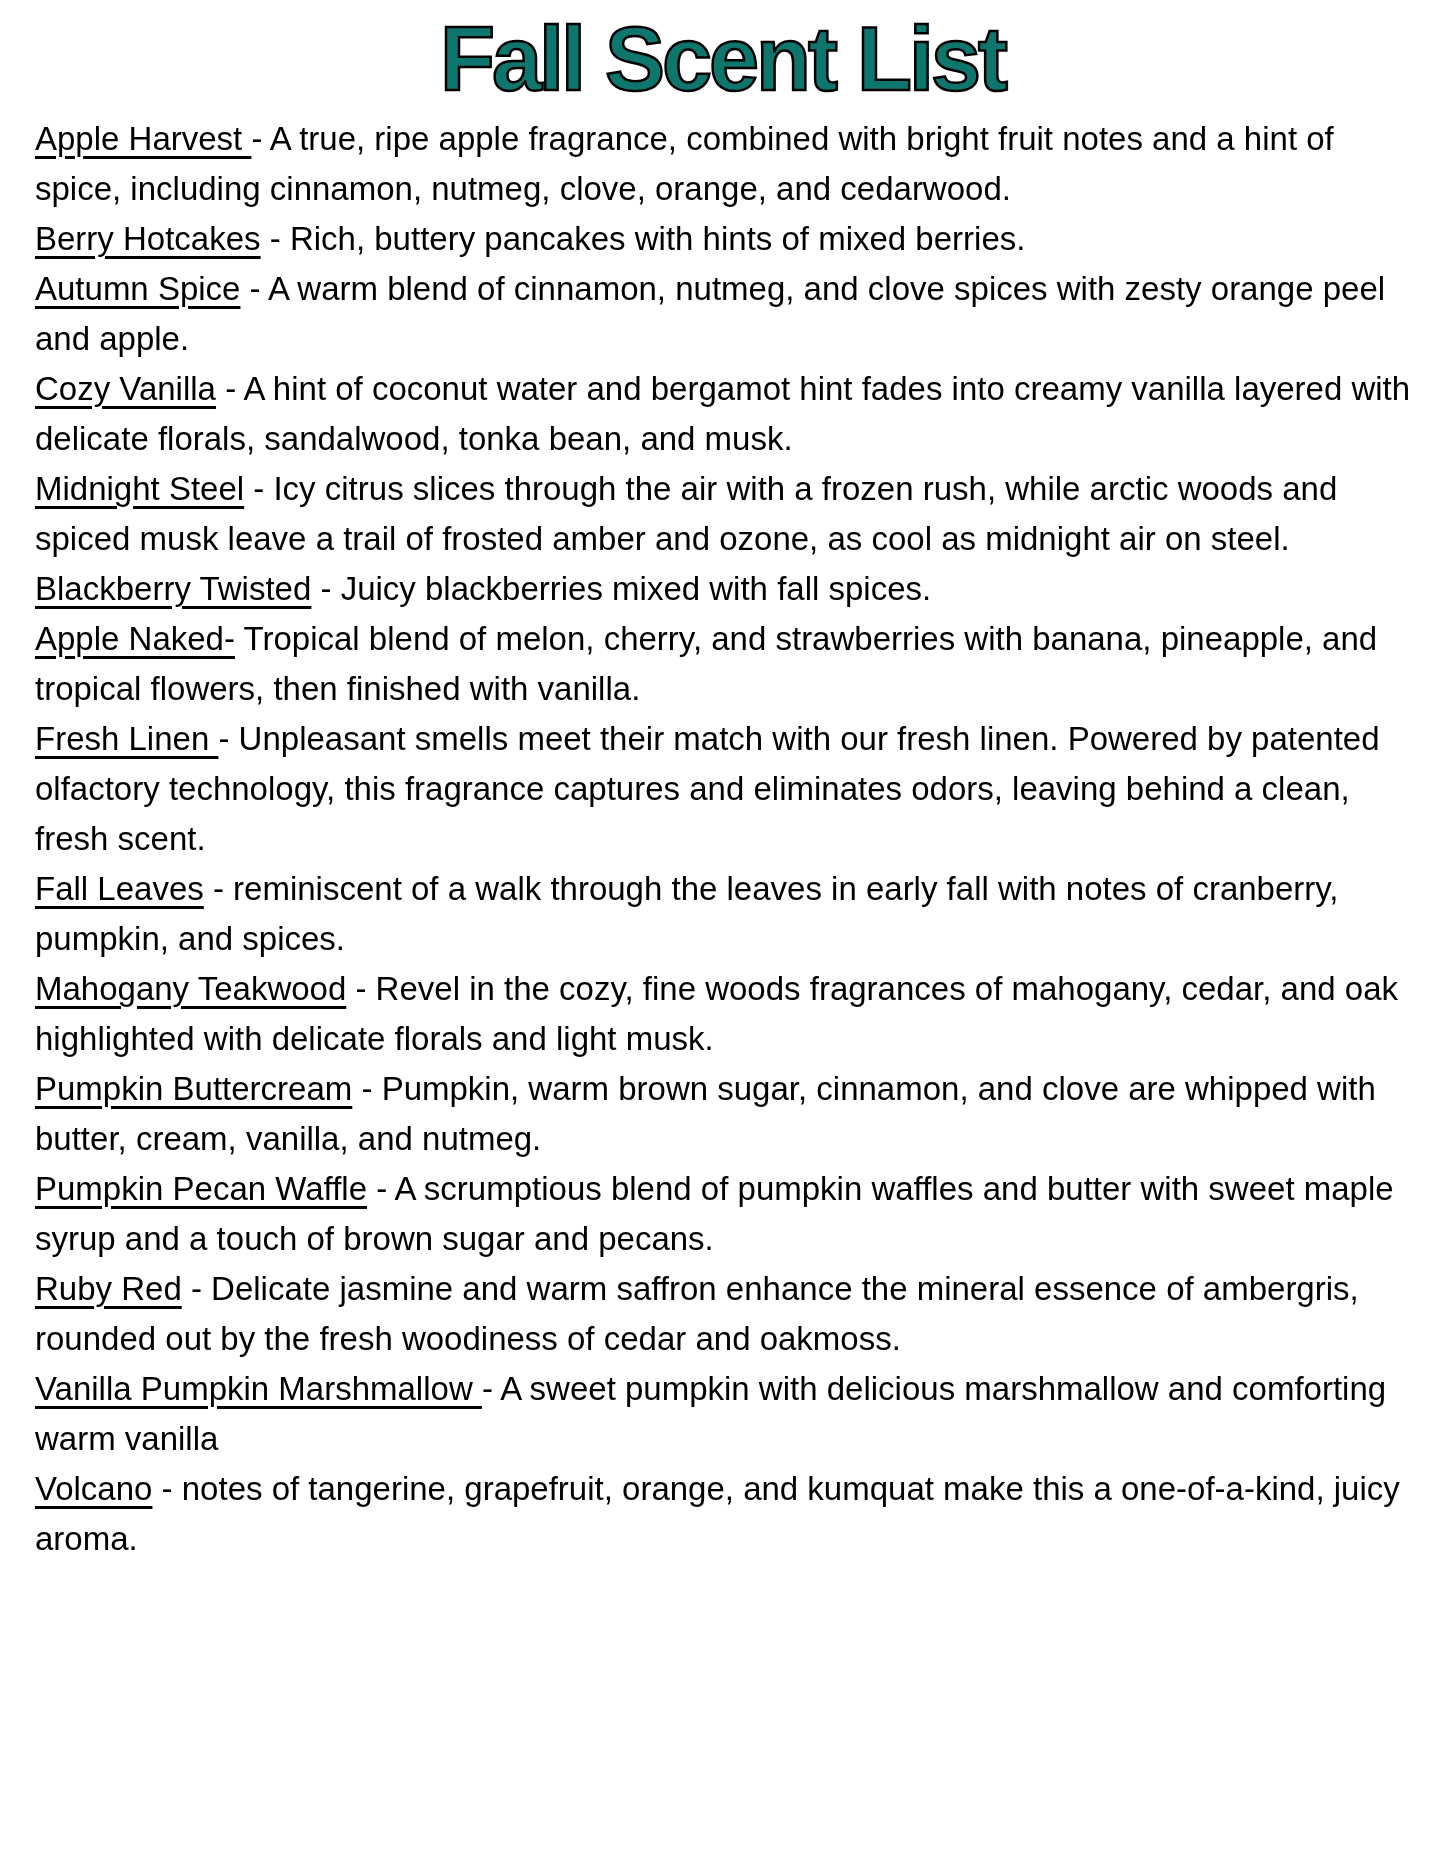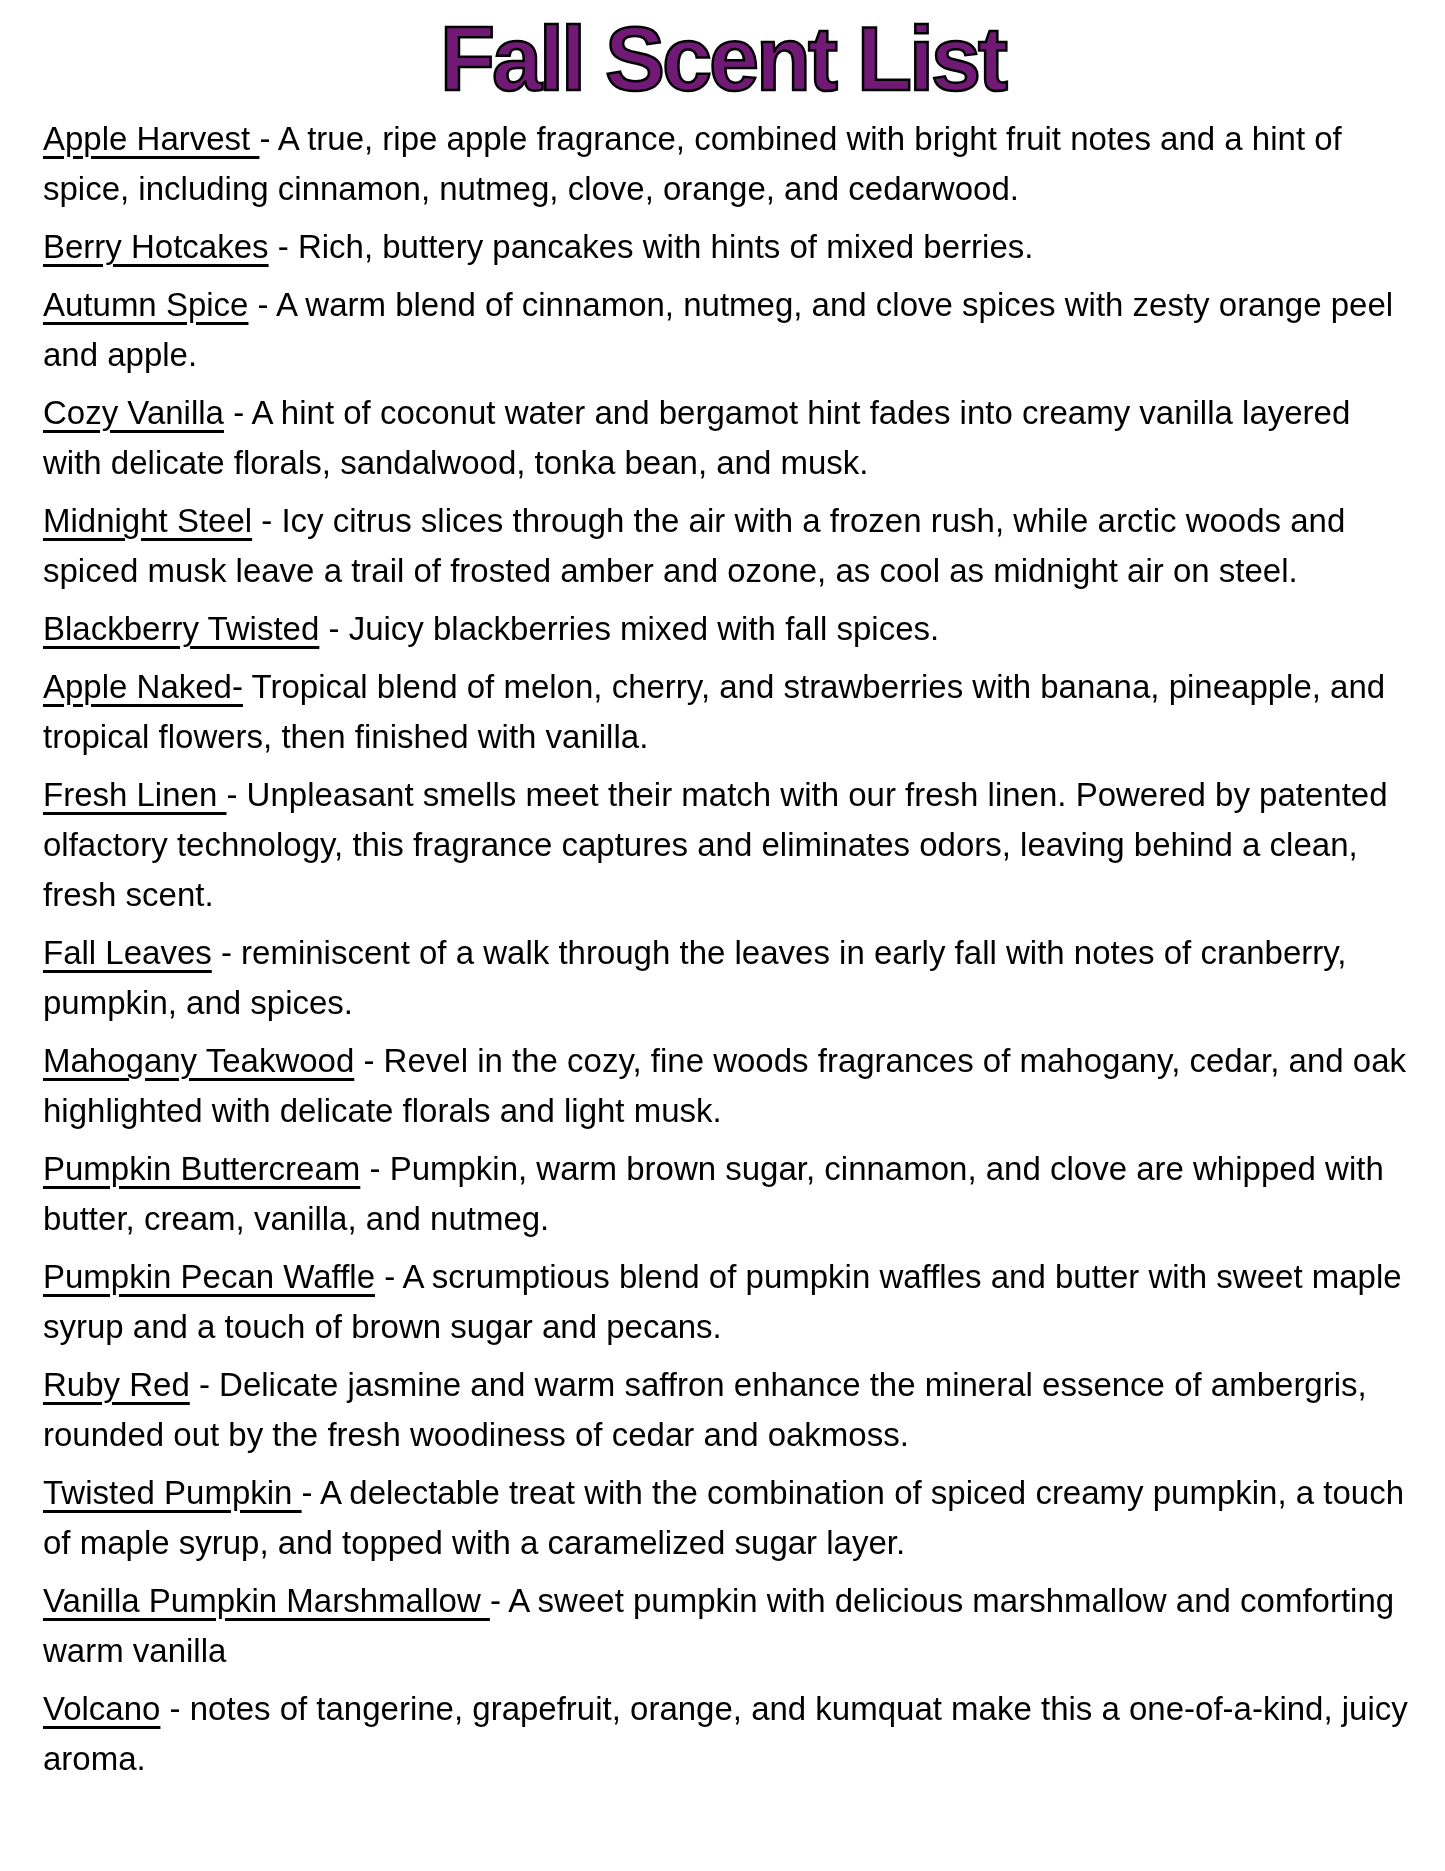--- a/index.html
+++ b/index.html
@@ -19,30 +19,30 @@
   }
   .title {
     margin: 14px 0 10px 0;
     text-align: center;
     font-family: "Liberation Sans", sans-serif;
     font-weight: 700;
     font-size: 90px;
     line-height: 1.0;
     letter-spacing: -3px;
     -webkit-text-stroke: 2.5px #000000;
-    color: #701a75;
+    color: #0f766e;
   }
   .scent-list {
     padding: 0 28px 0 35px;
     font-size: 33px;
     line-height: 50px;
     color: #000000;
   }
   .scent {
-    margin: 8px;
+    margin: 0;
     padding: 0;
   }
   .scent-name {
     text-decoration: underline;
     text-decoration-thickness: 3px;
     text-underline-offset: 6px;
   }
 </style>
 </head>
 <body>
@@ -56,17 +56,16 @@
     <p class="scent"><span class="scent-name">Cozy Vanilla</span><span class="scent-sep"> - </span><span class="scent-desc">A hint of coconut water and bergamot hint fades into creamy vanilla layered with delicate florals, sandalwood, tonka bean, and musk.</span></p>
     <p class="scent"><span class="scent-name">Midnight Steel</span><span class="scent-sep"> - </span><span class="scent-desc">Icy citrus slices through the air with a frozen rush, while arctic woods and spiced musk leave a trail of frosted amber and ozone, as cool as midnight air on steel.</span></p>
     <p class="scent"><span class="scent-name">Blackberry Twisted</span><span class="scent-sep"> - </span><span class="scent-desc">Juicy blackberries mixed with fall spices.</span></p>
     <p class="scent"><span class="scent-name">Apple Naked-</span><span class="scent-sep"> </span><span class="scent-desc">Tropical blend of melon, cherry, and strawberries with banana, pineapple, and tropical flowers, then finished with vanilla.</span></p>
     <p class="scent"><span class="scent-name">Fresh Linen </span><span class="scent-sep">- </span><span class="scent-desc">Unpleasant smells meet their match with our fresh linen. Powered by patented olfactory technology, this fragrance captures and eliminates odors, leaving behind a clean, fresh scent.</span></p>
     <p class="scent"><span class="scent-name">Fall Leaves</span><span class="scent-sep"> - </span><span class="scent-desc">reminiscent of a walk through the leaves in early fall with notes of cranberry, pumpkin, and spices.</span></p>
     <p class="scent"><span class="scent-name">Mahogany Teakwood</span><span class="scent-sep"> - </span><span class="scent-desc">Revel in the cozy, fine woods fragrances of mahogany, cedar, and oak highlighted with delicate florals and light musk.</span></p>
     <p class="scent"><span class="scent-name">Pumpkin Buttercream</span><span class="scent-sep"> - </span><span class="scent-desc">Pumpkin, warm brown sugar, cinnamon, and clove are whipped with butter, cream, vanilla, and nutmeg.</span></p>
     <p class="scent"><span class="scent-name">Pumpkin Pecan Waffle</span><span class="scent-sep"> - </span><span class="scent-desc">A scrumptious blend of pumpkin waffles and butter with sweet maple syrup and a touch of brown sugar and pecans.</span></p>
     <p class="scent"><span class="scent-name">Ruby Red</span><span class="scent-sep"> - </span><span class="scent-desc">Delicate jasmine and warm saffron enhance the mineral essence of ambergris, rounded out by the fresh woodiness of cedar and oakmoss.</span></p>
-    <p class="scent"><span class="scent-name">Twisted Pumpkin </span><span class="scent-sep">- </span><span class="scent-desc">A delectable treat with the combination of spiced creamy pumpkin, a touch of maple syrup, and topped with a caramelized sugar layer.</span></p>
     <p class="scent"><span class="scent-name">Vanilla Pumpkin Marshmallow </span><span class="scent-sep">- </span><span class="scent-desc">A sweet pumpkin with delicious marshmallow and comforting warm vanilla</span></p>
     <p class="scent"><span class="scent-name">Volcano</span><span class="scent-sep"> - </span><span class="scent-desc">notes of tangerine, grapefruit, orange, and kumquat make this a one-of-a-kind, juicy aroma.</span></p>
   </div>
 </div>
 
 </body></html>

